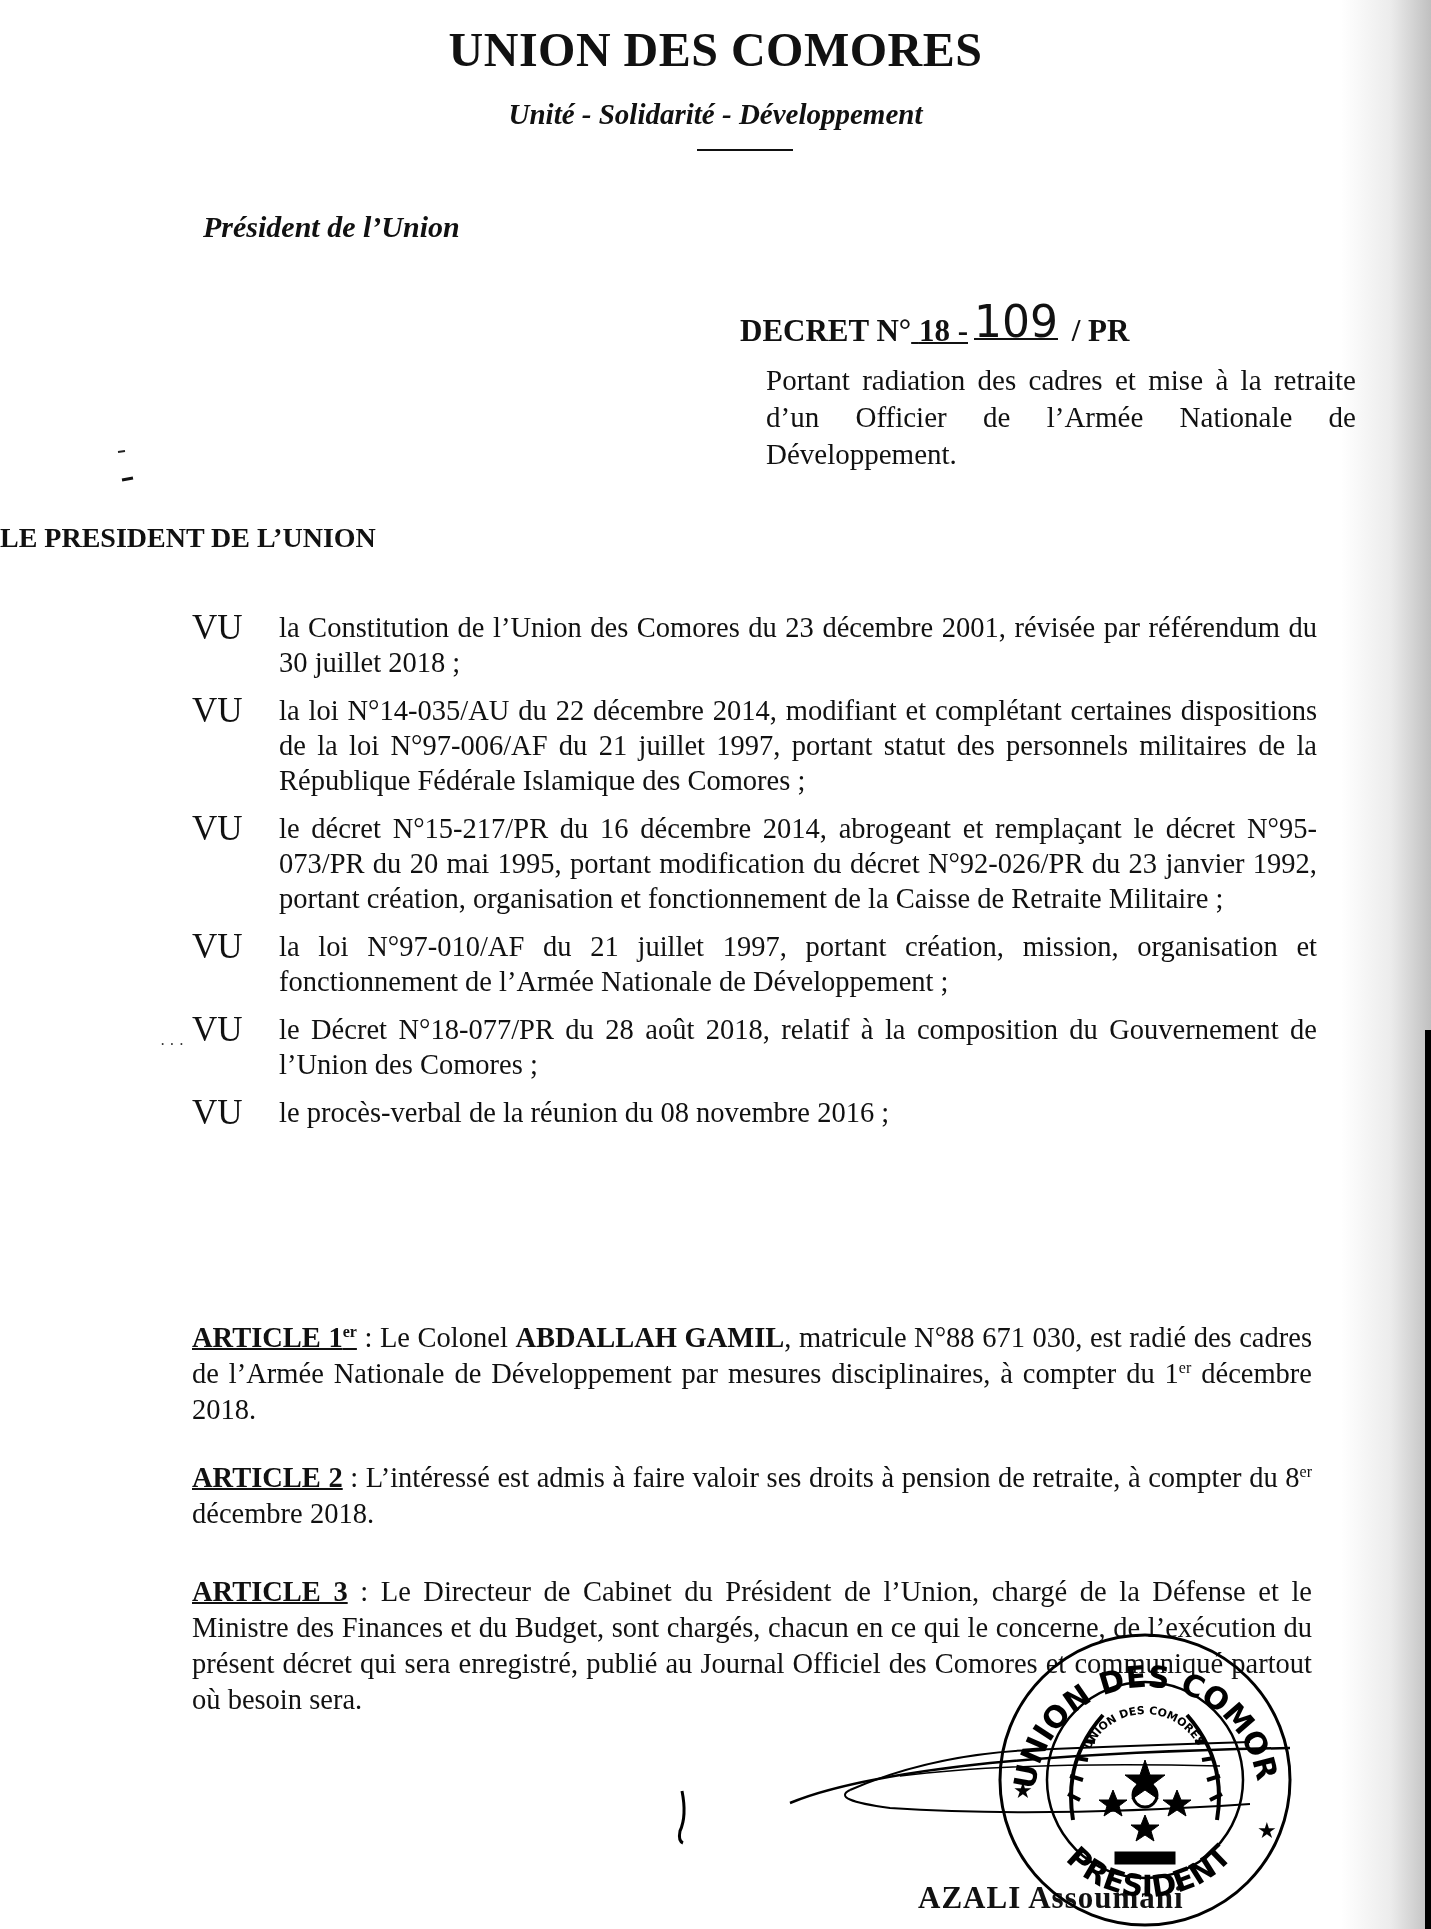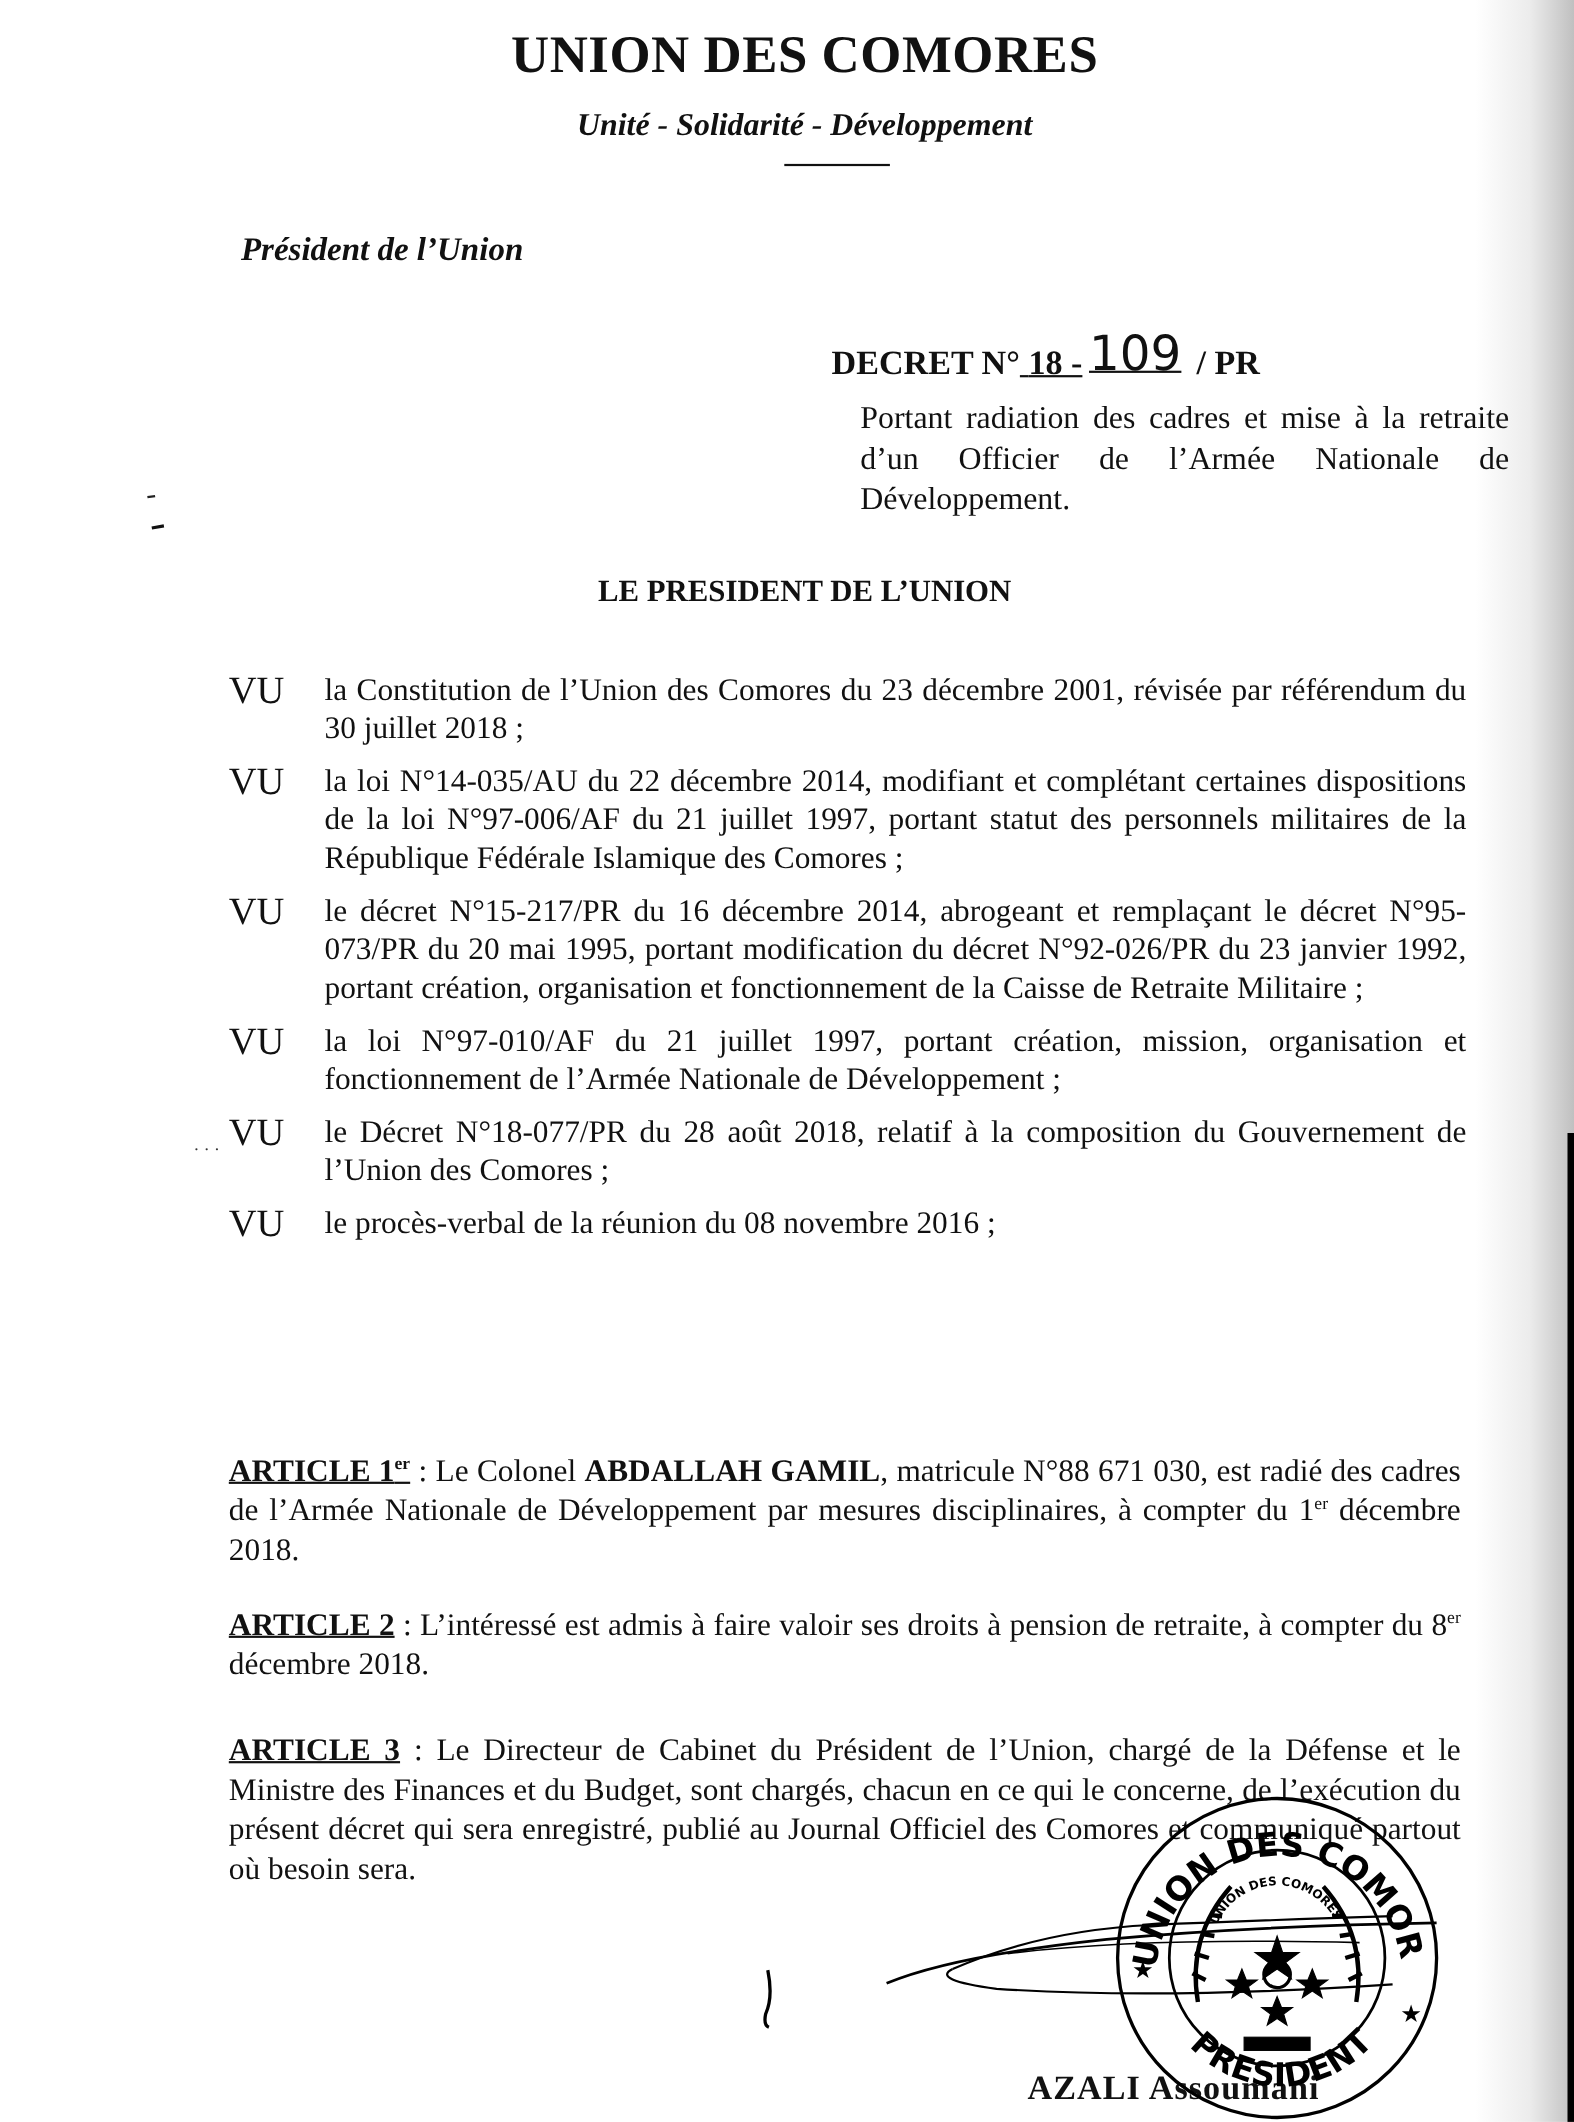--- a/index.html
+++ b/index.html
@@ -5,21 +5,21 @@
     html, body { margin: 0; padding: 0; }
     body {
       width: 1431px;
       height: 1929px;
       background: #ffffff;
       position: relative;
       overflow: hidden;
       font-family: "Liberation Serif", "DejaVu Serif", serif;
       color: #111111;
     }
-    .page { position: absolute; inset: 0; margin-left: 16px; }
+    .page { position: absolute; inset: 0; }
 
     
     .edge-shadow {
       position: absolute; top: 0; right: 0; width: 90px; height: 1929px;
       background: linear-gradient(to right, rgba(255,255,255,0) 0%, rgba(200,200,200,0.35) 55%, rgba(140,140,140,0.55) 100%);
     }
     .edge-bar {
       position: absolute; right: 0; top: 1030px; width: 6px; height: 899px;
       background: #000;
     }
@@ -59,21 +59,21 @@
       font-size: 44px; display: inline-block; transform: translateY(-4px); margin: 0 6px;
       text-decoration: underline; text-decoration-thickness: 2px;
     }
 
     .subject {
       position: absolute; top: 362px; left: 766px; width: 590px;
       font-size: 29px; line-height: 37px; text-align: justify;
     }
 
     .section-head {
-      position: absolute; left: 0; width: 1431px; text-align: center;
+      position: absolute; left: 0; width: 1431px; text-align: left;
       font-weight: bold; font-size: 28px;
     }
 
     .vu-list { position: absolute; top: 610px; left: 192px; width: 1125px; }
     .vu-item { display: flex; margin-bottom: 13px; }
     .vu-label { width: 87px; flex: none; font-size: 35px; line-height: 35px; }
     .vu-text { flex: 1; font-size: 28.5px; line-height: 35px; text-align: justify; }
 
     .article {
       position: absolute; left: 192px; width: 1120px;

